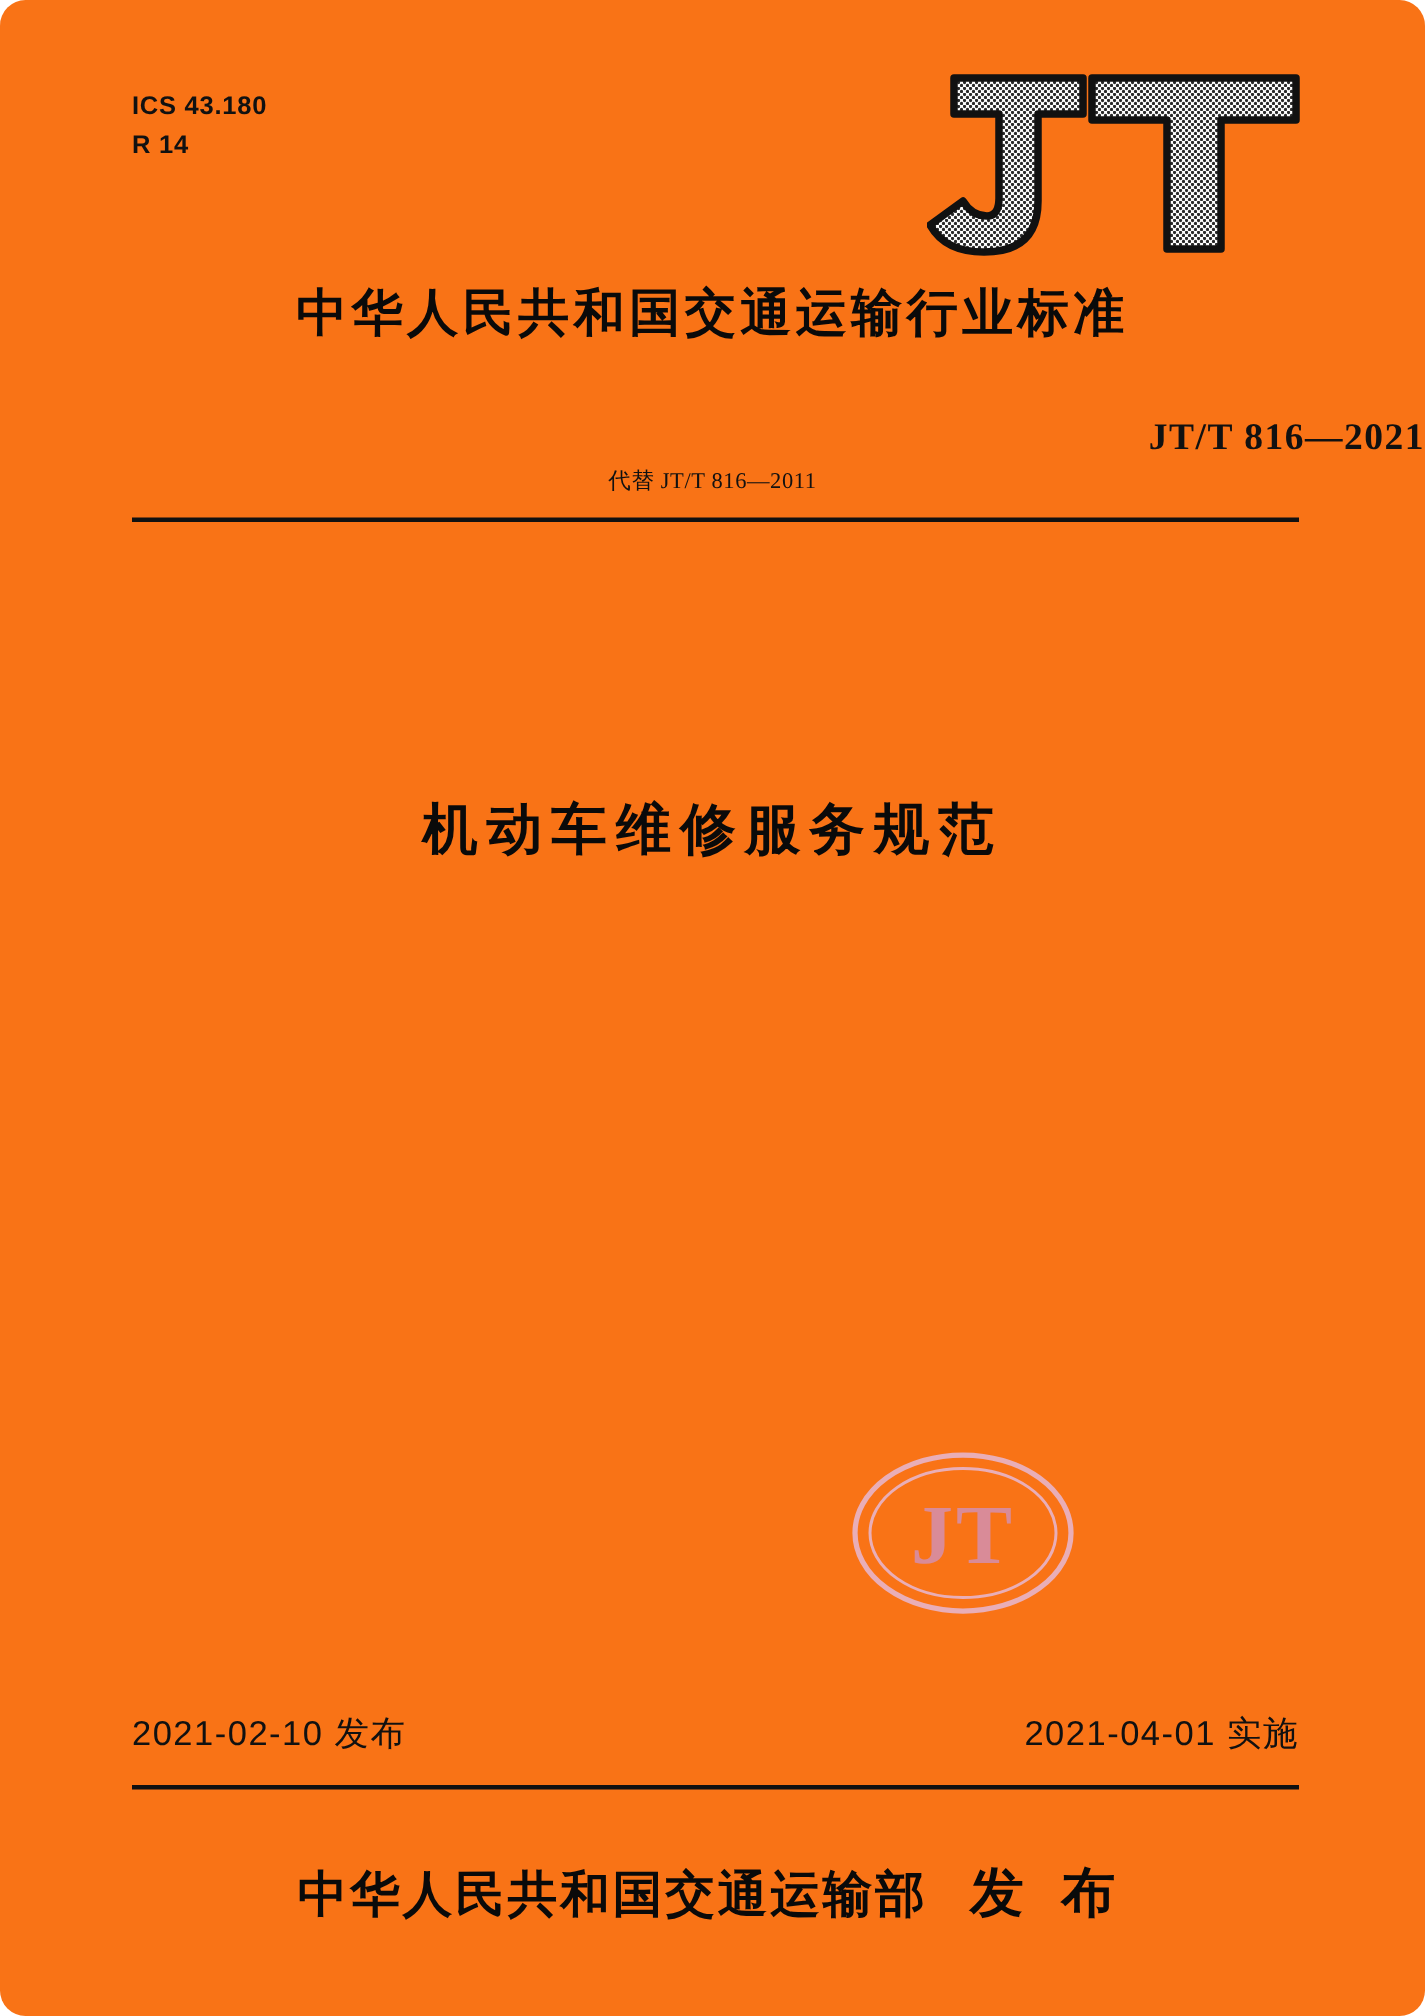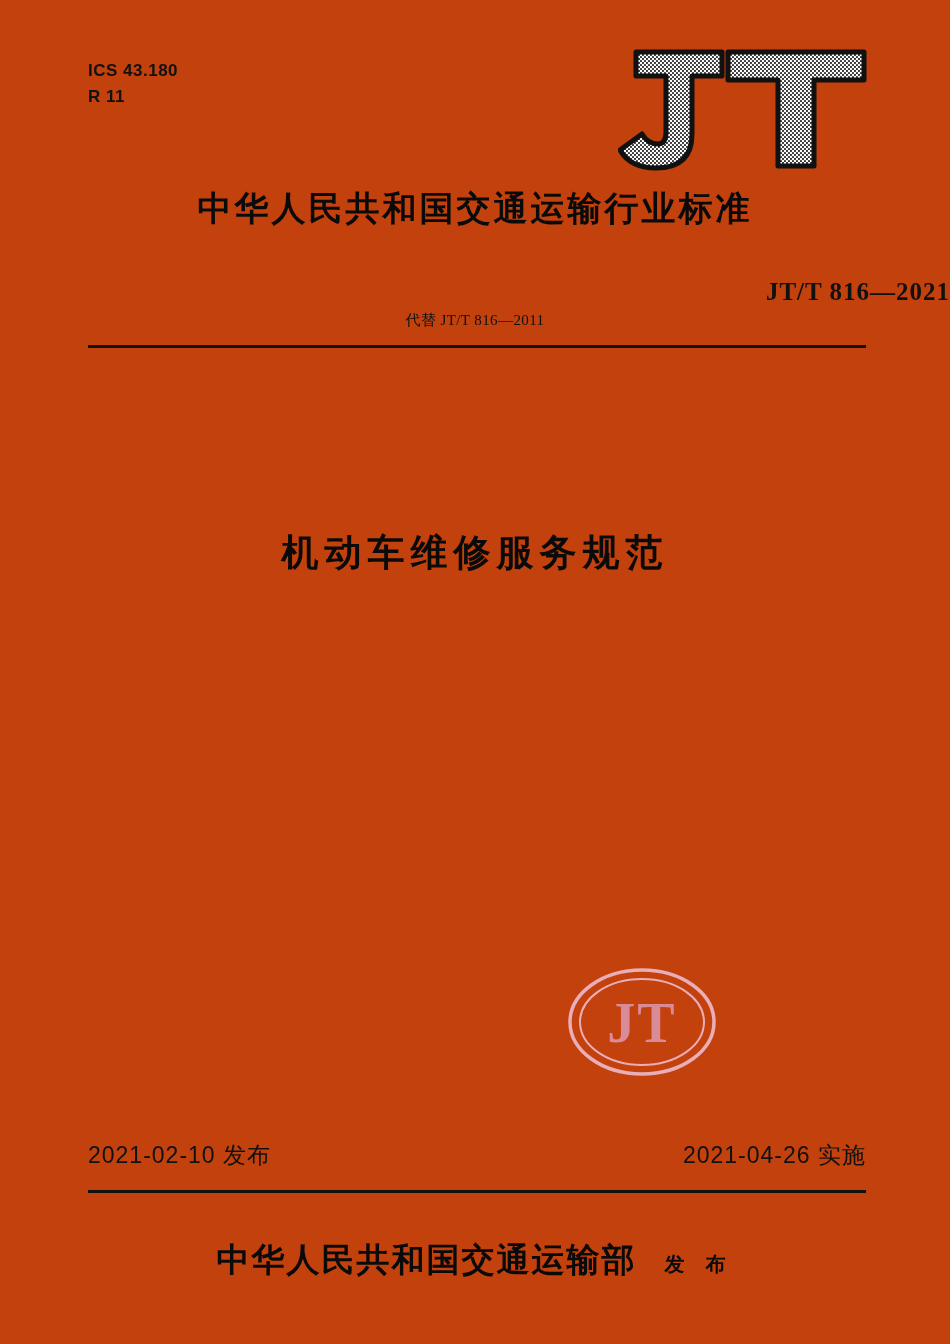--- a/index.html
+++ b/index.html
@@ -14,21 +14,22 @@
     font-family: "Liberation Serif", serif;
     color: #111111;
     overflow: hidden;
   }
 
   .page {
     position: absolute;
     left: 0; top: 0;
     width: 950px;
     height: 1344px;
-    background: #c2410c;
+    background: #f97316;
+    border-radius: 17px;
   }
 
   
   .icsblock {
     position: absolute;
     left: 88px;
     top: 58px;
     line-height: 1.55;
   }
   .icsblock .line {
@@ -165,31 +166,31 @@
     font-family: "Liberation Serif", serif;
     font-size: 33px;
     font-weight: bold;
     letter-spacing: 2px;
     color: #0a0a0a;
   }
   .publisher .issue {
     display: inline-block;
     margin-left: 28px;
     letter-spacing: 8px;
-    font-size: 20px;
+    font-size: 36px;
   }
 </style>
 </head>
 <body>
 
 <div class="page">
 
   <div class="icsblock">
     <div class="line">ICS 43.180</div>
-    <div class="line">R 11</div>
+    <div class="line">R 14</div>
   </div>
 
   <div class="jt-logo">
     <svg width="250" height="128" viewBox="0 0 250 128" xmlns="http://www.w3.org/2000/svg">
       <defs>
         <pattern id="hatch" width="4" height="4" patternUnits="userSpaceOnUse">
           <rect width="4" height="4" fill="#ffffff"></rect>
           <circle cx="1" cy="1" r="1.1" fill="#2a2a2a"></circle>
           <circle cx="3" cy="3" r="1.1" fill="#2a2a2a"></circle>
         </pattern>
@@ -212,21 +213,21 @@
 
   <div class="seal">
     <svg width="152" height="112" viewBox="0 0 152 112" xmlns="http://www.w3.org/2000/svg">
       <ellipse cx="76" cy="56" rx="72" ry="52" fill="none" stroke="#e9aeb7" stroke-width="3.5"></ellipse>
       <ellipse cx="76" cy="56" rx="62" ry="43" fill="none" stroke="#e9aeb7" stroke-width="2"></ellipse>
       <text x="76" y="76" text-anchor="middle" font-family="Liberation Serif, serif" font-size="56" font-weight="bold" fill="#d98b98" letter-spacing="2">JT</text>
     </svg>
   </div>
 
   <div class="date-left">2021-02-10 发布</div>
-  <div class="date-right">2021-04-26 实施</div>
+  <div class="date-right">2021-04-01 实施</div>
 
   <div class="rule-bottom"></div>
 
   <div class="publisher">
     <span>中华人民共和国交通运输部</span><span class="issue">发 布</span>
   </div>
 
 </div>
 
 </body></html>

